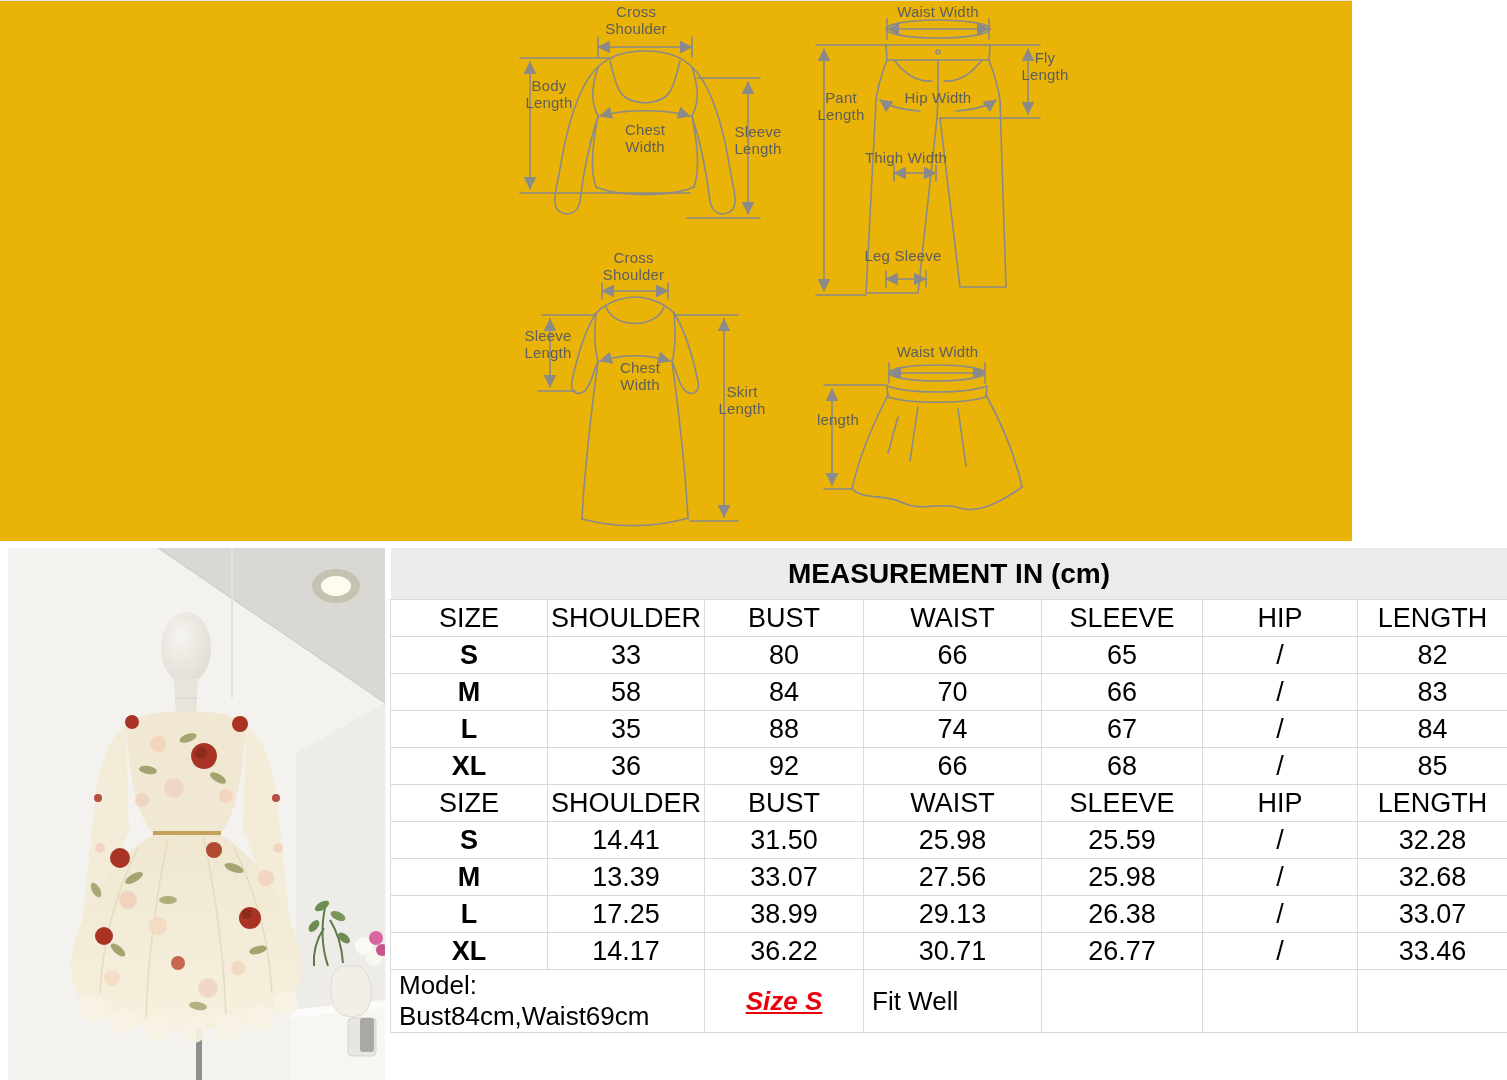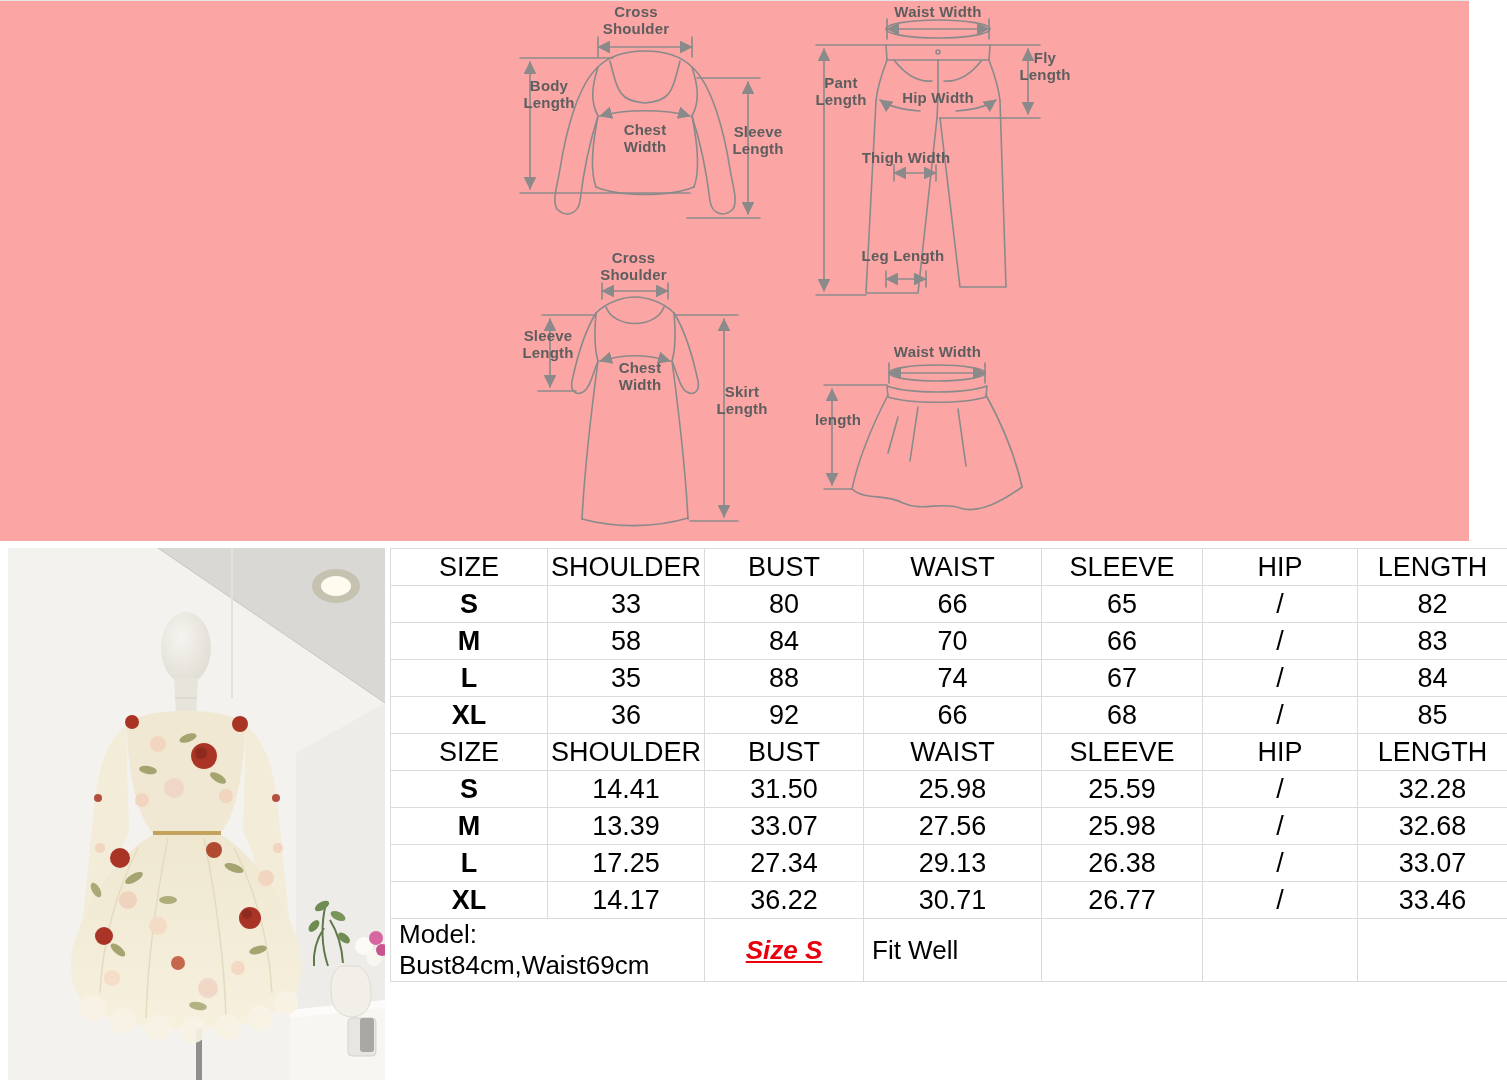--- a/index.html
+++ b/index.html
@@ -1,21 +1,21 @@
 <!DOCTYPE html>
 <html><head>
 <meta charset="utf-8">
 <style>
   html,body { margin:0; padding:0; background:#fff; }
   body { width:1507px; height:1080px; font-family:"Liberation Sans", sans-serif; }
   .stage { position:relative; width:1507px; height:1080px; overflow:hidden; background:#fff; }
 
   
-  .diagrams { position:absolute; left:0; top:0; width:1469px; height:540px;
-              border-top:1px solid #e6e6e6; background:#fca5a5;font-weight:bold; }
+  .diagrams { position:absolute; left:0; top:0; width:1352px; height:540px;
+              border-top:1px solid #e6e6e6; background:#eab308; }
   .diag { position:absolute; }
   .diag svg { position:absolute; left:0; top:0; }
   .dlabel { position:absolute; font-size:15px; line-height:17px; color:#5e5e5e;
             text-align:center; letter-spacing:.2px; }
   .diag path, .diag line, .diag ellipse, .diag circle {
     fill:none; stroke:#8a8a8a; stroke-width:1.6; stroke-linecap:round; stroke-linejoin:round; }
 
   
   .photo { position:absolute; left:8px; top:548px; width:377px; height:532px; background:#f4f2ee; }
 
@@ -86,25 +86,25 @@
         <path d="M26,44 L96,44 M26,294 L76,294"></path>
         <path d="M34,48 L34,290" marker-start="url(#ah)" marker-end="url(#ah)"></path>
         <path d="M200,44 L250,44 M150,117 L250,117"></path>
         <path d="M238,48 L238,113" marker-start="url(#ah)" marker-end="url(#ah)"></path>
         <path d="M104,172 L146,172" marker-start="url(#ah)" marker-end="url(#ah)"></path>
         <path d="M104,164 L104,180 M146,164 L146,180"></path>
         <path d="M96,278 L136,278" marker-start="url(#ah)" marker-end="url(#ah)"></path>
         <path d="M96,270 L96,286 M136,270 L136,286"></path>
       </svg>
       <div class="dlabel" style="left:93px; top:2px; width:110px">Waist Width</div>
-      <div class="dlabel" style="left:20px; top:73px; width:62px">Pant Length</div>
+      <div class="dlabel" style="left:20px; top:88px; width:62px">Pant Length</div>
       <div class="dlabel" style="left:102px; top:88px; width:92px">Hip Width</div>
       <div class="dlabel" style="left:224px; top:48px; width:62px">Fly Length</div>
       <div class="dlabel" style="left:68px; top:148px; width:96px">Thigh Width</div>
-      <div class="dlabel" style="left:58px; top:246px; width:110px">Leg Length</div>
+      <div class="dlabel" style="left:58px; top:246px; width:110px">Leg Sleeve</div>
     </div>
 
     <div class="diag" style="left:490px; top:240px; width:300px; height:300px">
       <svg width="300" height="300" viewBox="0 0 300 300">
         <path d="M112,50 L178,50" marker-start="url(#ah)" marker-end="url(#ah)"></path>
         <path d="M112,42 L112,58 M178,42 L178,58"></path>
         <path d="M106,72 C118,60 135,56 145,56 C155,56 172,60 184,72"></path>
         <path d="M116,66 C124,88 166,88 174,66"></path>
         <path d="M106,72 C96,88 88,112 82,140 C80,150 86,155 93,151 C100,147 103,132 108,120"></path>
         <path d="M184,72 C194,88 202,112 208,140 C210,150 204,155 197,151 C190,147 187,132 182,120"></path>
@@ -244,20 +244,23 @@
         <col style="width:157px">
           <col style="width:157px">
           <col style="width:159px">
         <col style="width:178px">
           <col style="width:161px">
           <col style="width:155px">
           <col style="width:150px">
       </colgroup>
 
       <tbody>
+          <tr class="band">
+        <td colspan="7">MEASUREMENT IN (cm)</td>
+      </tr>
       <tr>
         <td>SIZE</td>
         <td>SHOULDER</td>
         <td>BUST</td>
         <td>WAIST</td>
         <td>SLEEVE</td>
         <td>HIP</td>
         <td>LENGTH</td>
       </tr>
       <tr>
@@ -320,21 +323,21 @@
         <td>13.39</td>
         <td>33.07</td>
         <td>27.56</td>
         <td>25.98</td>
         <td>/</td>
         <td>32.68</td>
       </tr>
       <tr>
         <td class="sz">L</td>
         <td>17.25</td>
-        <td>27.34</td>
+        <td>38.99</td>
         <td>29.13</td>
         <td>26.38</td>
         <td>/</td>
         <td>33.07</td>
       </tr>
       <tr>
         <td class="sz">XL</td>
         <td>14.17</td>
         <td>36.22</td>
         <td>30.71</td>

